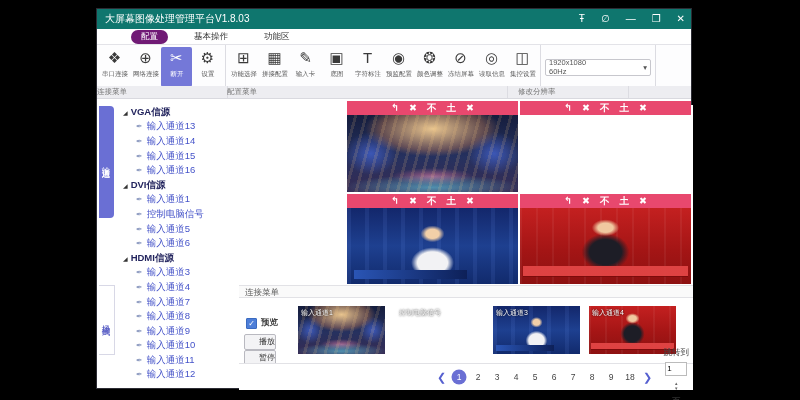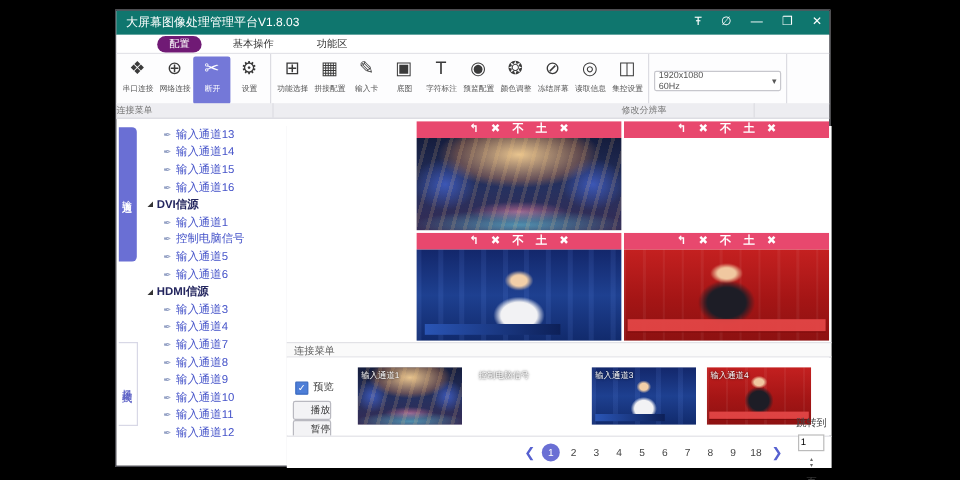--- a/index.html
+++ b/index.html
@@ -86,21 +86,21 @@
   .scene-congress::after{content:"";position:absolute;left:2%;right:2%;bottom:10%;height:13%;
     background:rgba(225,70,70,.95);box-shadow:0 1px 0 rgba(120,10,10,.8);}
   
   .sig-header{position:absolute;left:142px;top:276px;width:454px;height:13px;background:#fafafa;
     border-top:1px solid #e2e2e6;border-bottom:1px solid #e2e2e6;
     font-size:8.5px;color:#666;line-height:13px;padding-left:6px;box-sizing:border-box;}
   .bottom-panel{position:absolute;left:142px;top:289px;width:454px;height:65px;background:#fff;}
   .chk-row{position:absolute;left:7px;top:19px;display:flex;align-items:center;gap:4px;}
   .checkbox{width:9px;height:9px;background:#4d7ed8;border:1px solid #3a6ac0;border-radius:1px;
     color:#fff;font-size:8px;line-height:9px;text-align:center;}
-  .chk-label{font-size:8.5px;color:#444;}
+  .chk-label{font-size:8.5px;color:#444;font-weight:bold;}
   .small-btn{position:absolute;left:5px;width:30px;height:14px;background:#f3f3f5;border:1px solid #b9b9c0;
     border-radius:2px;font-size:8px;color:#333;text-align:right;line-height:14px;}
   .btn-play{top:36px;}
   .btn-pause{top:52px;}
   .thumb{position:absolute;top:8px;width:87px;height:48px;overflow:hidden;}
   .thumb .tlab{position:absolute;left:3px;top:2px;font-size:7px;color:#fff;text-shadow:0 0 2px #000;z-index:2;}
   .t1{left:59px;}.t2{left:157px;}.t3{left:254px;}.t4{left:350px;}
   .thumb .scene{position:absolute;inset:0;}
   
   .page-bar{position:absolute;left:142px;top:354px;width:454px;height:26px;border-top:1px solid #e2e2e6;
@@ -202,27 +202,32 @@
     <div class="tgroup res-group">
       <div class="res-select">
         <span>1920x1080 60Hz</span>
         <span>▾</span>
       </div>
     </div>
     <div class="tgroup" style="flex:1;border-right:none;"></div>
   </div>
   <div class="group-strip">
     <div class="gslabel gs1">连接菜单</div>
+    <div class="gslabel gs2">配置菜单</div>
     <div class="gslabel gs3">修改分辨率</div>
   </div>
 
   <div class="vtab vtab1">输入通道</div>
   <div class="vtab vtab2">场景模式</div>
 
   <div class="tree">
+    <div class="tree-group">
+      <span class="arrow">◢</span>
+      <span>VGA信源</span>
+    </div>
     <div class="tree-item">
         <span class="pin">✒</span>
         <span>输入通道13</span>
       </div>
     <div class="tree-item">
         <span class="pin">✒</span>
         <span>输入通道14</span>
       </div>
     <div class="tree-item">
         <span class="pin">✒</span>

